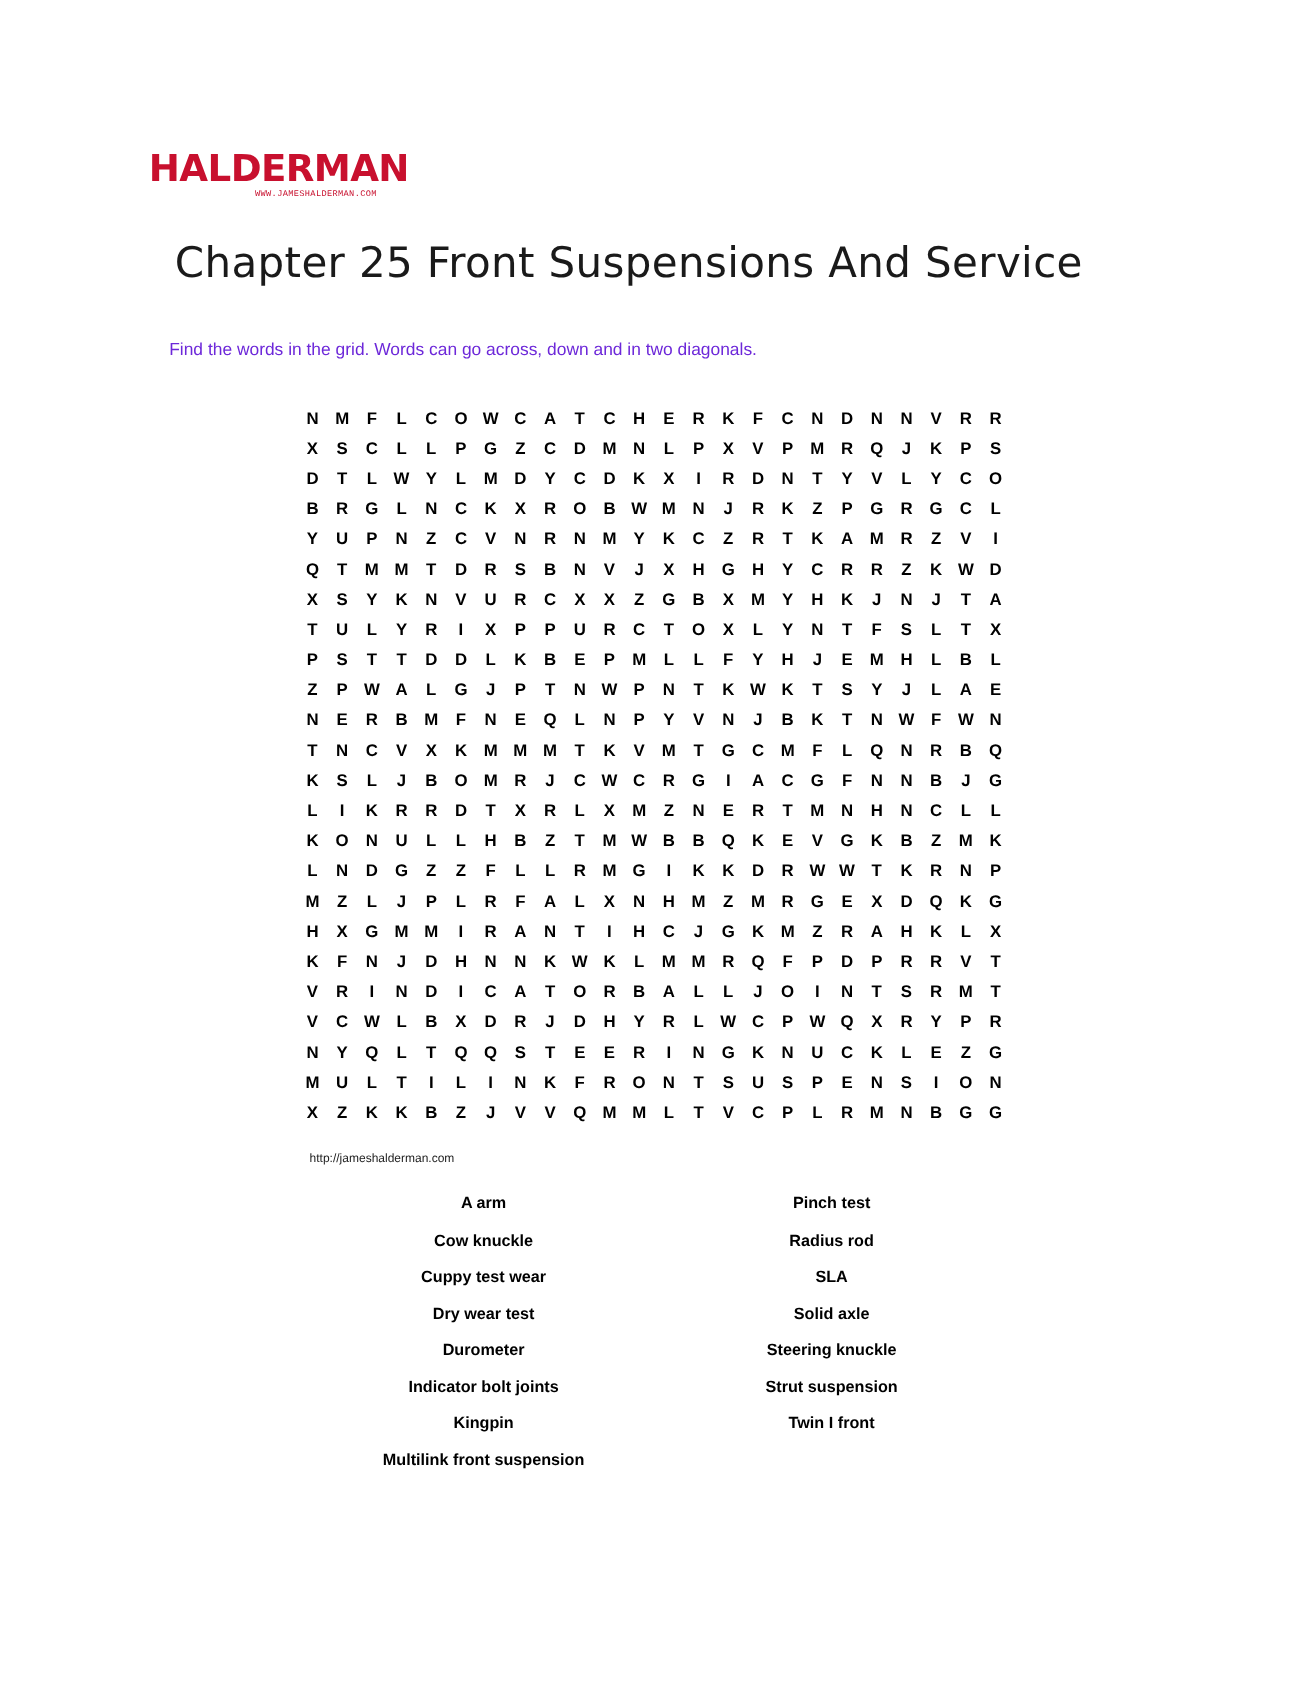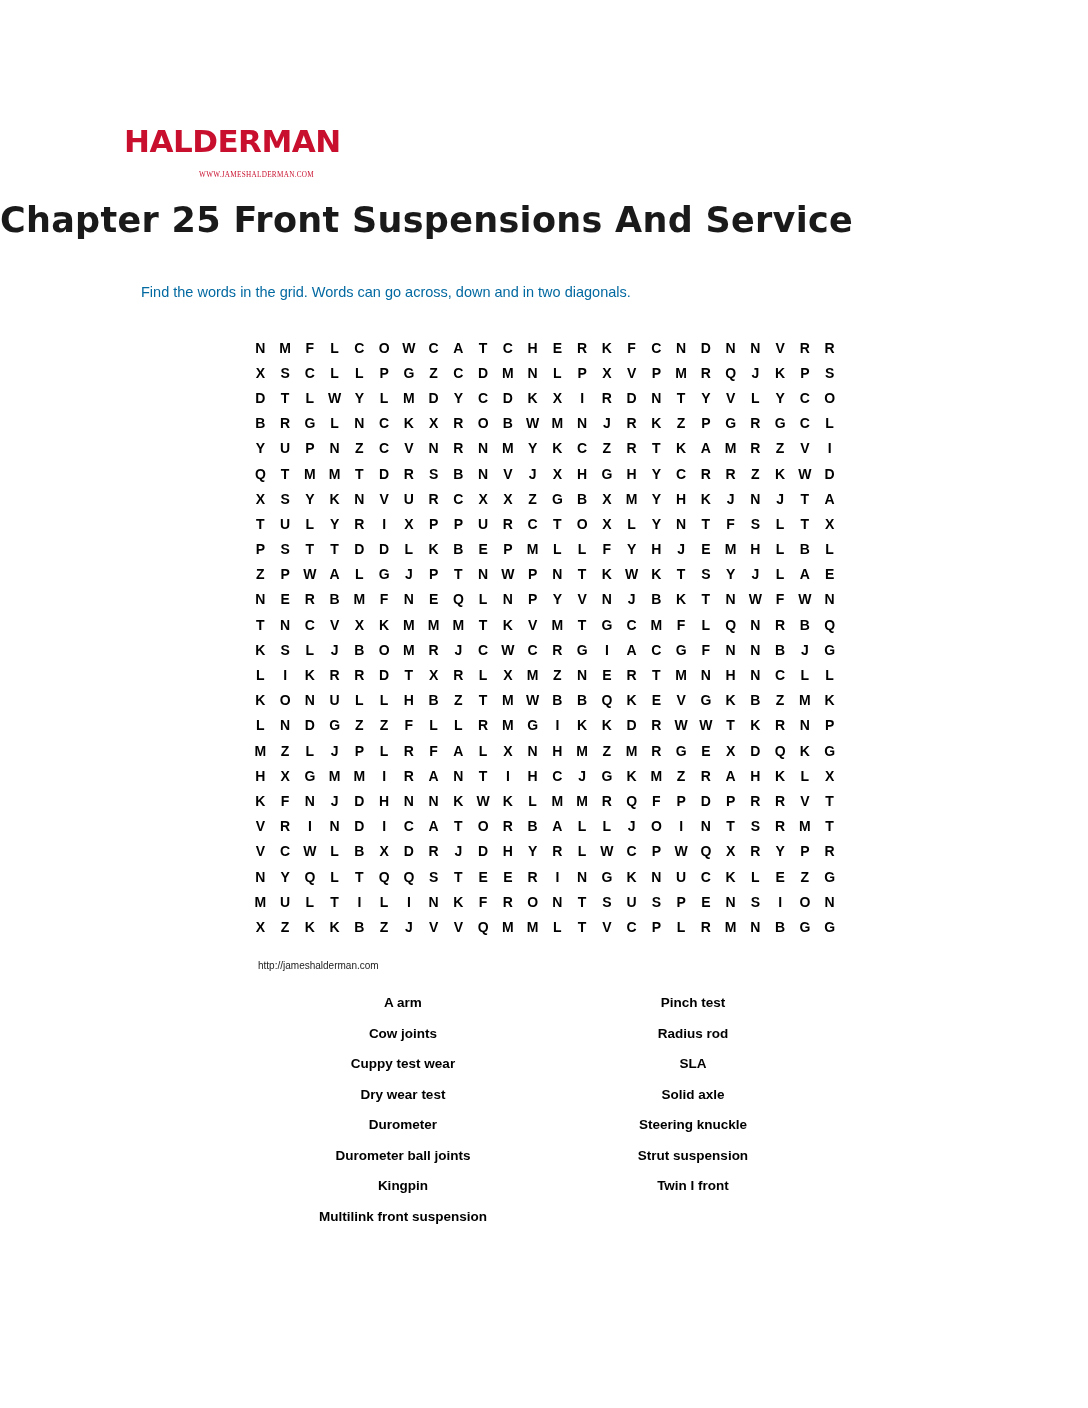--- a/index.html
+++ b/index.html
@@ -27,49 +27,49 @@
   .logo-word {
     font-family: "DejaVu Sans", sans-serif;
     font-weight: bold;
     font-size: 31px;
     letter-spacing: -0.5px;
     color: #c8102e;
     line-height: 1;
     white-space: nowrap;
   }
   .logo-sub {
-    font-family: Liberation Serif, serif;
+    font-family: Liberation Mono, monospace;
     font-size: 7.2px;
     color: #c8102e;
     letter-spacing: 0.3px;
-    margin-top: 14px;
+    margin-top: 1px;
     white-space: nowrap;
   }
 
   
   .page-title {
     position: absolute;
     left: 0;
     top: 200px;
     width: 1048px;
-    text-align: left;
+    text-align: center;
     font-family: "DejaVu Sans", sans-serif;
     font-size: 35px;
-    font-weight: bold;
+    font-weight: normal;
     letter-spacing: 0.3px;
     color: #1a1a1a;
   }
 
   
   .instructions {
     position: absolute;
     left: 141px;
     top: 284px;
     font-size: 14.5px;
-    color: #0369a1;
+    color: #6d28d9;
   }
 
   
   .grid {
     position: absolute;
     left: 248px;
     top: 335px;
     width: 594px;
   }
   .grid-row {
@@ -759,25 +759,25 @@
       <span class="grid-cell">G</span>
       <span class="grid-cell">G</span>
     </div>
   </div>
 
 <div class="grid-url">http://jameshalderman.com</div>
 
 <div class="word-list">
   <div class="word-col" id="word-col-left">
       <div class="word-item">A arm</div>
-      <div class="word-item">Cow joints</div>
+      <div class="word-item">Cow knuckle</div>
       <div class="word-item">Cuppy test wear</div>
       <div class="word-item">Dry wear test</div>
       <div class="word-item">Durometer</div>
-      <div class="word-item">Durometer ball joints</div>
+      <div class="word-item">Indicator bolt joints</div>
       <div class="word-item">Kingpin</div>
       <div class="word-item">Multilink front suspension</div>
     </div>
   <div class="word-col" id="word-col-right">
       <div class="word-item">Pinch test</div>
       <div class="word-item">Radius rod</div>
       <div class="word-item">SLA</div>
       <div class="word-item">Solid axle</div>
       <div class="word-item">Steering knuckle</div>
       <div class="word-item">Strut suspension</div>

